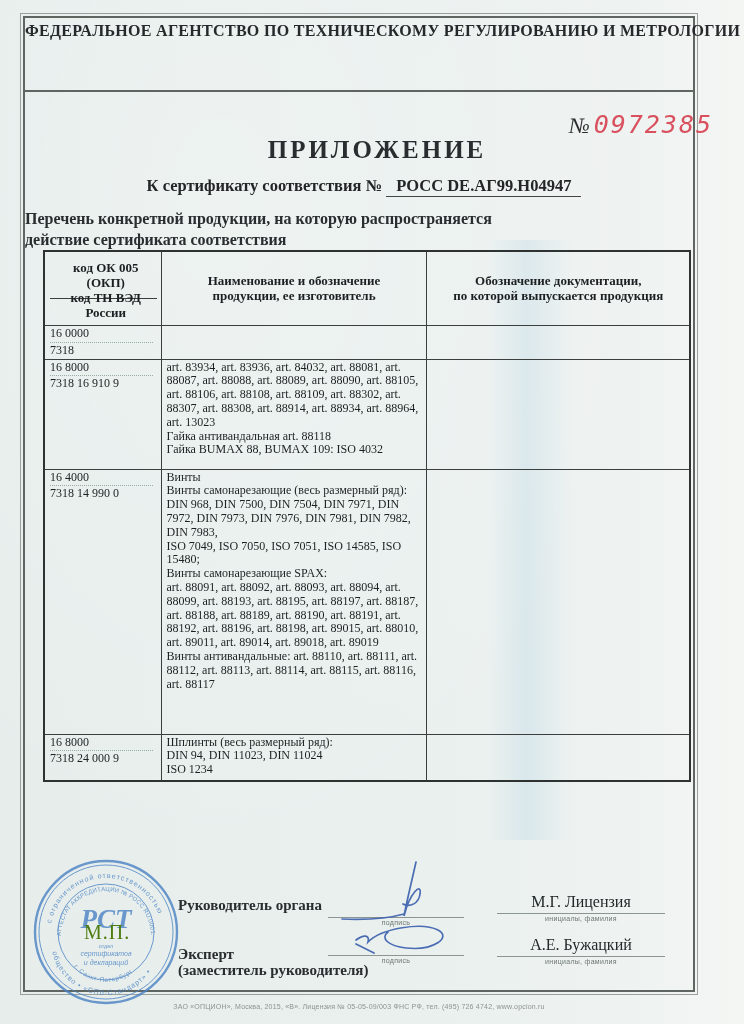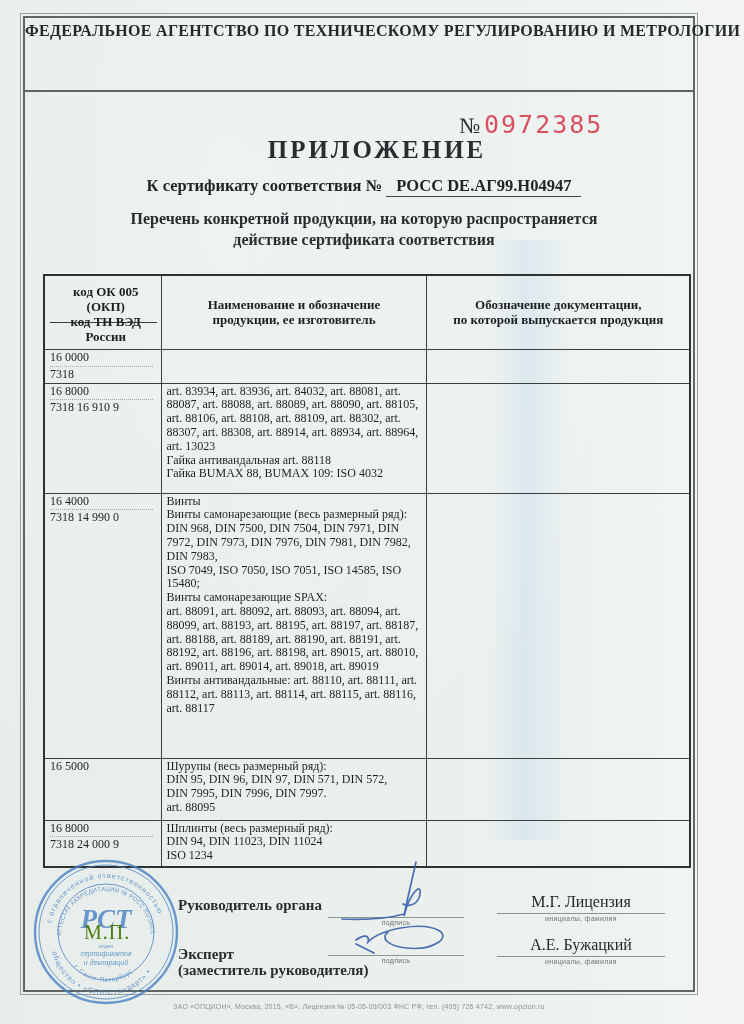--- a/index.html
+++ b/index.html
@@ -22,34 +22,34 @@
   .frame{position:absolute;left:20px;top:13px;width:678px;height:982px;
     border:1px solid #9aa09c;padding:2px;box-sizing:border-box;}
   .frame-inner{width:100%;height:100%;border:2px solid var(--frame);box-sizing:border-box;position:relative;}
 
   
   .header-box{position:absolute;left:0;top:0;width:100%;height:74px;
     border-bottom:2px solid var(--frame);box-sizing:border-box;text-align:center;}
   .hdr1{margin-top:13px;font-size:23px;font-weight:bold;letter-spacing:2.5px;word-spacing:9px;white-space:nowrap;color:#26292b;}
   .hdr2{margin-top:4px;font-size:16px;font-weight:bold;letter-spacing:.3px;white-space:nowrap;color:#26292b;}
 
-  .cert-number{position:absolute;left:434px;top:92px;width:240px;white-space:nowrap;}
+  .cert-number{position:absolute;left:448px;top:92px;width:240px;text-align:right;white-space:nowrap;font-style:italic;}
   .cert-number .no-sign{font-size:22px;color:#2b2d2f;}
   .cert-number .no-value{font-family:"DejaVu Sans Mono",monospace;font-size:25px;color:var(--accent-red);letter-spacing:2px;font-weight:500;}
 
   .doc-title{position:absolute;left:0;top:118px;width:678px;text-align:center;
     font-size:25px;font-weight:bold;letter-spacing:3px;color:#2a2d2f;margin-left:13px;}
   .subtitle{position:absolute;left:0;top:158px;width:678px;text-align:center;font-size:16.5px;font-weight:600;white-space:nowrap;}
   .subtitle .cert-id{border-bottom:1px solid #444;padding:0 10px 1px 10px;font-weight:600;}
-  .desc{position:absolute;left:0;width:678px;text-align:center;font-size:16px;font-weight:bold;color:#2a2d2f;white-space:nowrap;}
+  .desc{position:absolute;left:0;width:678px;text-align:left;font-size:16px;font-weight:bold;color:#2a2d2f;white-space:nowrap;}
   #desc1{top:192px;} #desc2{top:213px;}
 
   
   table.products{position:absolute;left:18px;top:232px;width:646px;border-collapse:collapse;table-layout:fixed;
-    font-size:12px;line-height:1.15;color:#1d2022;margin-top:24px;}
+    font-size:12px;line-height:1.15;color:#1d2022;}
   table.products col.c1{width:117px;} table.products col.c2{width:265px;} table.products col.c3{width:264px;}
   table.products th,table.products td{border:1px solid var(--line);vertical-align:top;padding:1px 4px 1px 5px;overflow:hidden;box-sizing:border-box;}
   table.products{border:2px solid #2e3230;}
   thead th{border-bottom:2px solid #2e3230;font-weight:bold;font-size:13px;}
   thead .hcol1{padding:0;}
   .hcol1 .h-top{height:46px;border-bottom:1px solid var(--line);display:flex;align-items:center;padding-left:5px;box-sizing:border-box;}
   .hcol1 .h-bot{height:25px;display:flex;align-items:flex-end;padding:0 0 3px 5px;box-sizing:border-box;}
   .hmid{text-align:center;vertical-align:middle !important;white-space:pre-line;font-weight:bold;}
   td.codes{font-size:12px;}
   .code1{padding-bottom:1px;}
@@ -156,30 +156,20 @@
           </td>
           <td class="prod">Винты
 Винты самонарезающие  (весь размерный ряд):
 DIN 968, DIN 7500, DIN 7504, DIN 7971, DIN 7972, DIN 7973, DIN 7976, DIN 7981, DIN 7982, DIN 7983,
 ISO 7049, ISO 7050, ISO 7051, ISO 14585, ISO 15480;
 Винты самонарезающие SPAX:
 art. 88091, art. 88092, art. 88093, art. 88094, art. 88099, art. 88193, art. 88195, art. 88197, art. 88187, art. 88188, art. 88189, art. 88190, art. 88191, art. 88192, art. 88196, art. 88198, art. 89015, art. 88010, art. 89011, art. 89014, art. 89018, art. 89019
 Винты антивандальные: art. 88110, art. 88111, art. 88112, art. 88113, art. 88114, art. 88115, art. 88116, art. 88117</td>
           <td></td>
         </tr>
-        <tr class="r4">
-          <td class="codes">
-            <div class="code1">16 5000</div>
-          </td>
-          <td class="prod">Шурупы (весь размерный ряд):
-DIN 95, DIN 96, DIN 97, DIN 571, DIN 572,
-DIN 7995, DIN 7996, DIN 7997.
-art. 88095</td>
-          <td></td>
-        </tr>
         <tr class="r5">
           <td class="codes">
             <div class="code1 with-div">16 8000</div>
             <div class="code2">7318 24 000 9</div>
           </td>
           <td class="prod">Шплинты (весь размерный ряд):
 DIN 94, DIN 11023, DIN 11024
 ISO 1234</td>
           <td></td>
         </tr>

